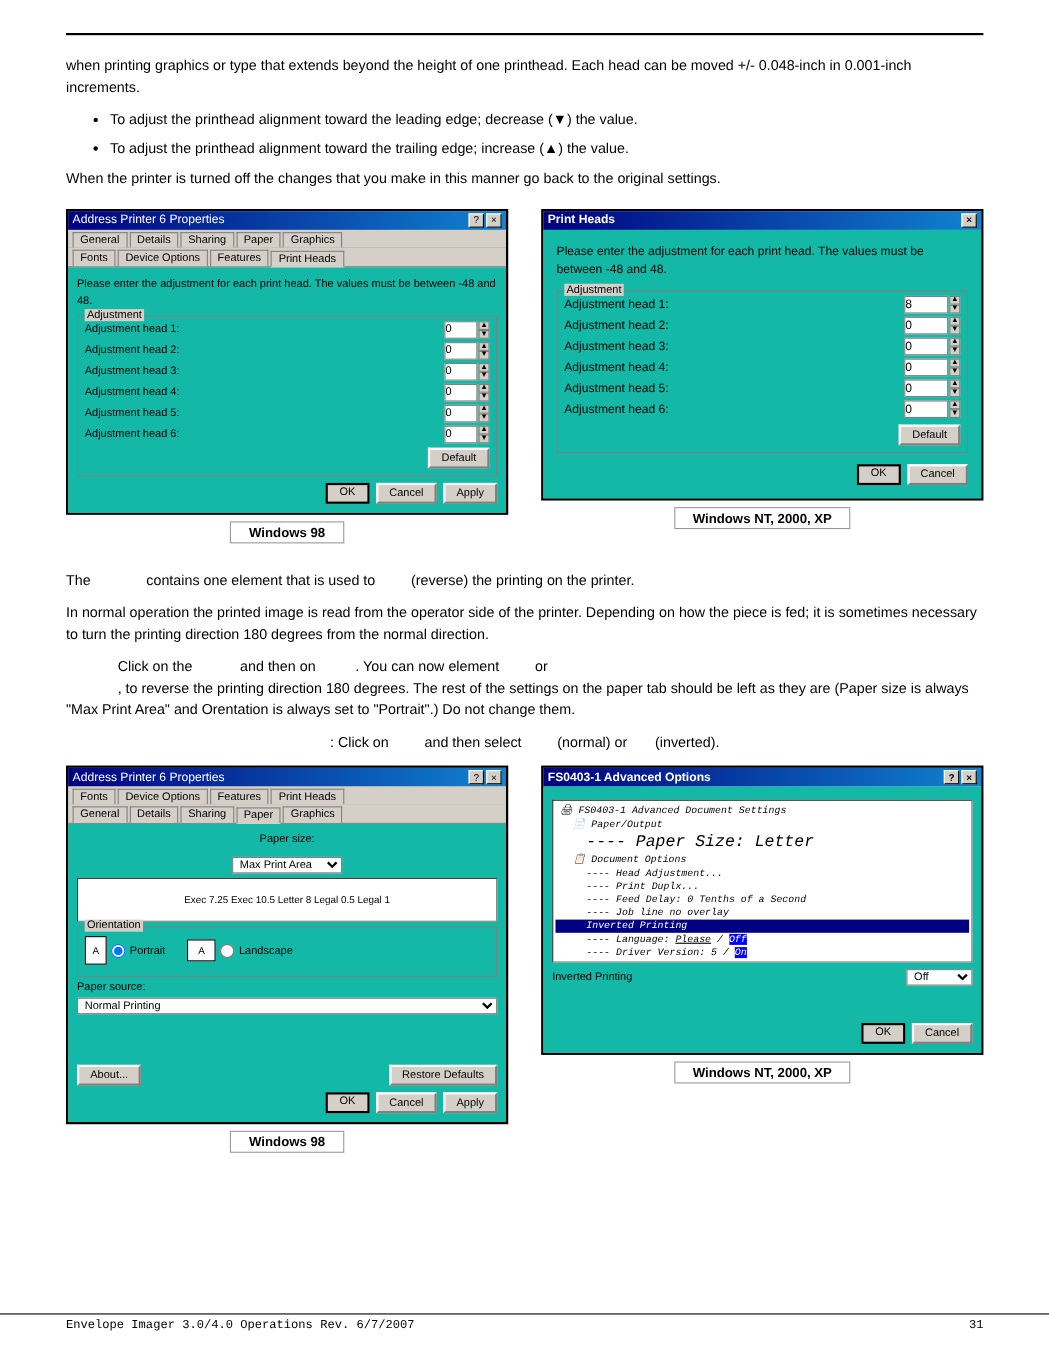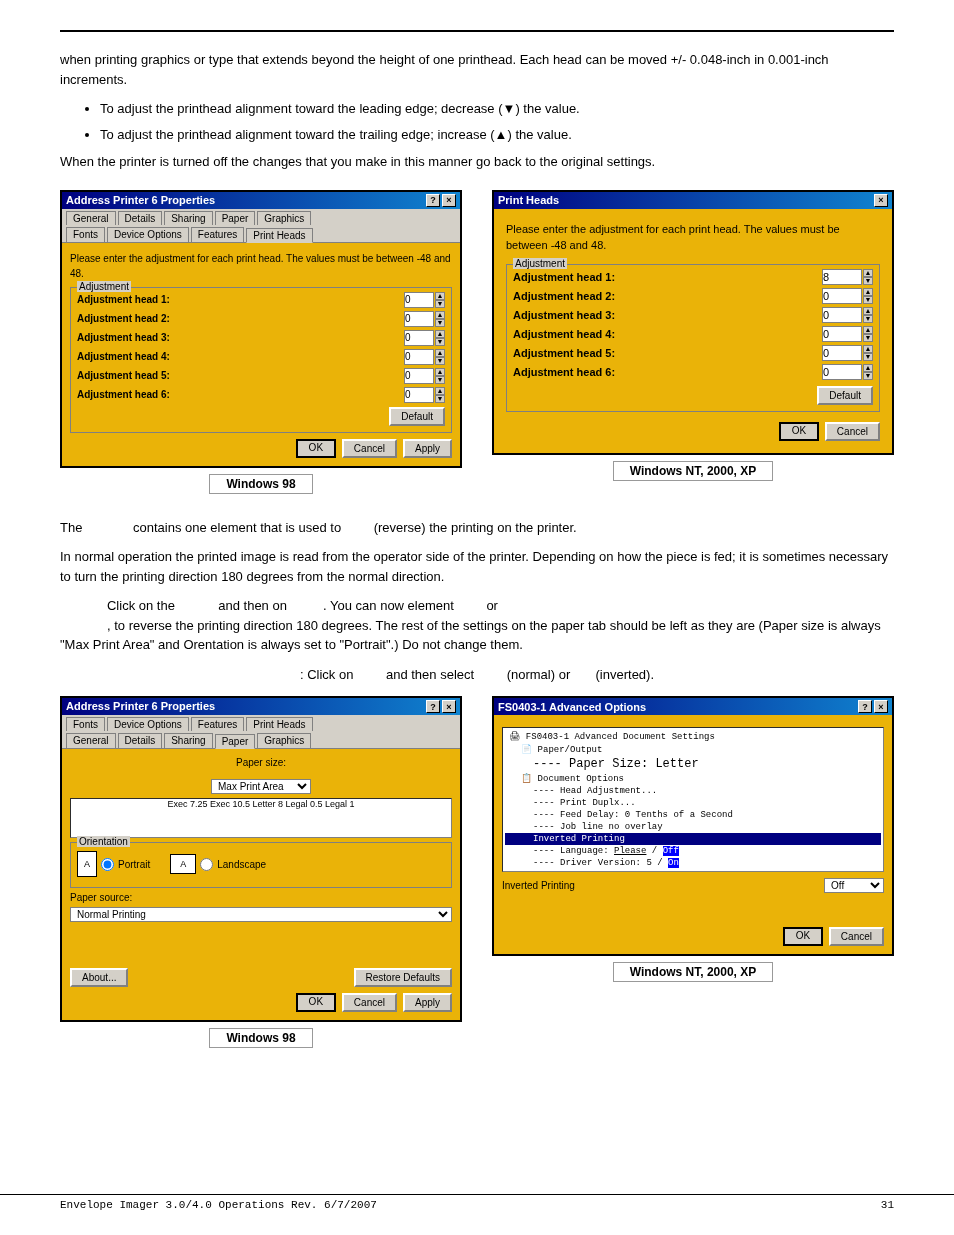--- a/index.html
+++ b/index.html
@@ -56,22 +56,23 @@
       font-size: 11px;
       width: 100%;
     }
 
     .win-titlebar {
       background: linear-gradient(to right, #000080, #1084d0);
       color: #fff;
       padding: 2px 4px;
       display: flex;
       justify-content: space-between;
+      align-items: center;
       font-size: 11px;
-      font-weight: bold;
+      font-weight: normal;
     }
 
     .win-titlebar-buttons {
       display: flex;
       gap: 2px;
     }
 
     .win-titlebar-btn {
       width: 14px;
       height: 13px;
@@ -107,21 +108,21 @@
 
     .win-tab.active {
       background: #d4d0c8;
       border-bottom: 1px solid #d4d0c8;
       position: relative;
       top: 1px;
     }
 
     .win-body {
       padding: 8px;
-      background: #eab308;
+      background: #14b8a6;
     }
 
     .win-body p {
       font-size: 10px;
       margin-bottom: 6px;
     }
 
     .win-group {
       border: 1px solid #808080;
       padding: 4px 6px 6px;
@@ -141,21 +142,20 @@
     .win-row {
       display: flex;
       align-items: center;
       margin-bottom: 3px;
       font-size: 10px;
     }
 
     .win-row label {
       flex: 1;
       font-size: 10px;
-      font-weight: bold;
     }
 
     .win-input {
       width: 30px;
       height: 16px;
       border: 1px solid #808080;
       background: #fff;
       font-size: 10px;
     }
 
@@ -237,21 +237,21 @@
     .advanced-tree {
       font-family: 'Courier New', monospace;
       font-size: 9px;
       background: #fff;
       border: 1px inset #808080;
       padding: 2px;
       margin: 4px 0;
       min-height: 120px;
     }
 
-    .tree-item { padding: 1px 0 1px 4px; }
+    .tree-item { padding: 1px 0 1px 4px; font-style: italic; }
     .tree-item.selected { background: #000080; color: #fff; }
 
     .dropdown-row {
       display: flex;
       align-items: center;
       margin: 2px 0;
       font-size: 10px;
     }
 
     .dropdown-select {
@@ -499,21 +499,21 @@
       </div>
       <div class="win-body">
         <div style="display:flex; align-items:center; margin-bottom:4px; font-size:10px;flex-direction:column;">
           <span>Paper size:</span>
           &nbsp;
           <select class="dropdown-select" style="font-size:10px; width:100px;">
             <option>Max Print Area</option>
           </select>
         </div>
         
-        <div style="background:#fff; border:1px inset #808080; height:40px; margin:4px 0; display:flex; justify-content:center; font-size:9px;">
+        <div style="background:#fff; border:1px inset #808080; height:40px; margin:4px 0; display:flex; align-items:center; justify-content:center; font-size:9px;">
           <span style="font-size:9px;">Exec 7.25 Exec 10.5 Letter 8 Legal 0.5 Legal 1</span>
         </div>
         
         <div class="win-group" style="margin:4px 0;">
           <span class="win-group-label">Orientation</span>
           <div style="display:flex; gap:20px; align-items:center; padding:4px 0; font-size:10px;">
             <div style="display:flex; align-items:center; gap:4px;">
               <div style="width:20px; height:26px; border:1px solid #000; background:#fff; display:flex; align-items:center; justify-content:center; font-size:9px;">A</div>
               <input type="radio" name="orient" checked="" style="">
               <label>Portrait</label>
@@ -555,21 +555,21 @@
           <div class="win-titlebar-btn">?</div>
           <div class="win-titlebar-btn">×</div>
         </div>
       </div>
       <div class="win-body" style="padding:8px;">
         <div class="advanced-tree">
           <div class="tree-item" style="font-size:9px;">
             <span>🖨</span> FS0403-1 Advanced Document Settings
           </div>
           <div class="tree-item" style="font-size:9px; padding-left:16px;">📄 Paper/Output</div>
-          <div class="tree-item" style="font-size:12px; padding-left:28px;">---- Paper Size: Letter</div>
+          <div class="tree-item" style="font-size:15px; padding-left:28px;">---- Paper Size: Letter</div>
           <div class="tree-item" style="font-size:9px; padding-left:16px;">📋 Document Options</div>
           <div class="tree-item" style="font-size:9px; padding-left:28px;">---- Head Adjustment...</div>
           <div class="tree-item" style="font-size:9px; padding-left:28px;">---- Print Duplx...</div>
           <div class="tree-item" style="font-size:9px; padding-left:28px;">---- Feed Delay: 0 Tenths of a Second</div>
           <div class="tree-item" style="font-size:9px; padding-left:28px;">---- Job line no overlay</div>
           <div class="tree-item selected" style="font-size:9px; padding-left:28px;">Inverted Printing</div>
           <div class="tree-item" style="font-size:9px; padding-left:28px;">---- Language: <span style="text-decoration:underline;">Please</span> / <span style="background:#00f; color:#fff;">Off</span></div>
           <div class="tree-item" style="font-size:9px; padding-left:28px;">---- Driver Version: 5 / <span style="background:#00f; color:#fff;">On</span></div>
         </div>
 

